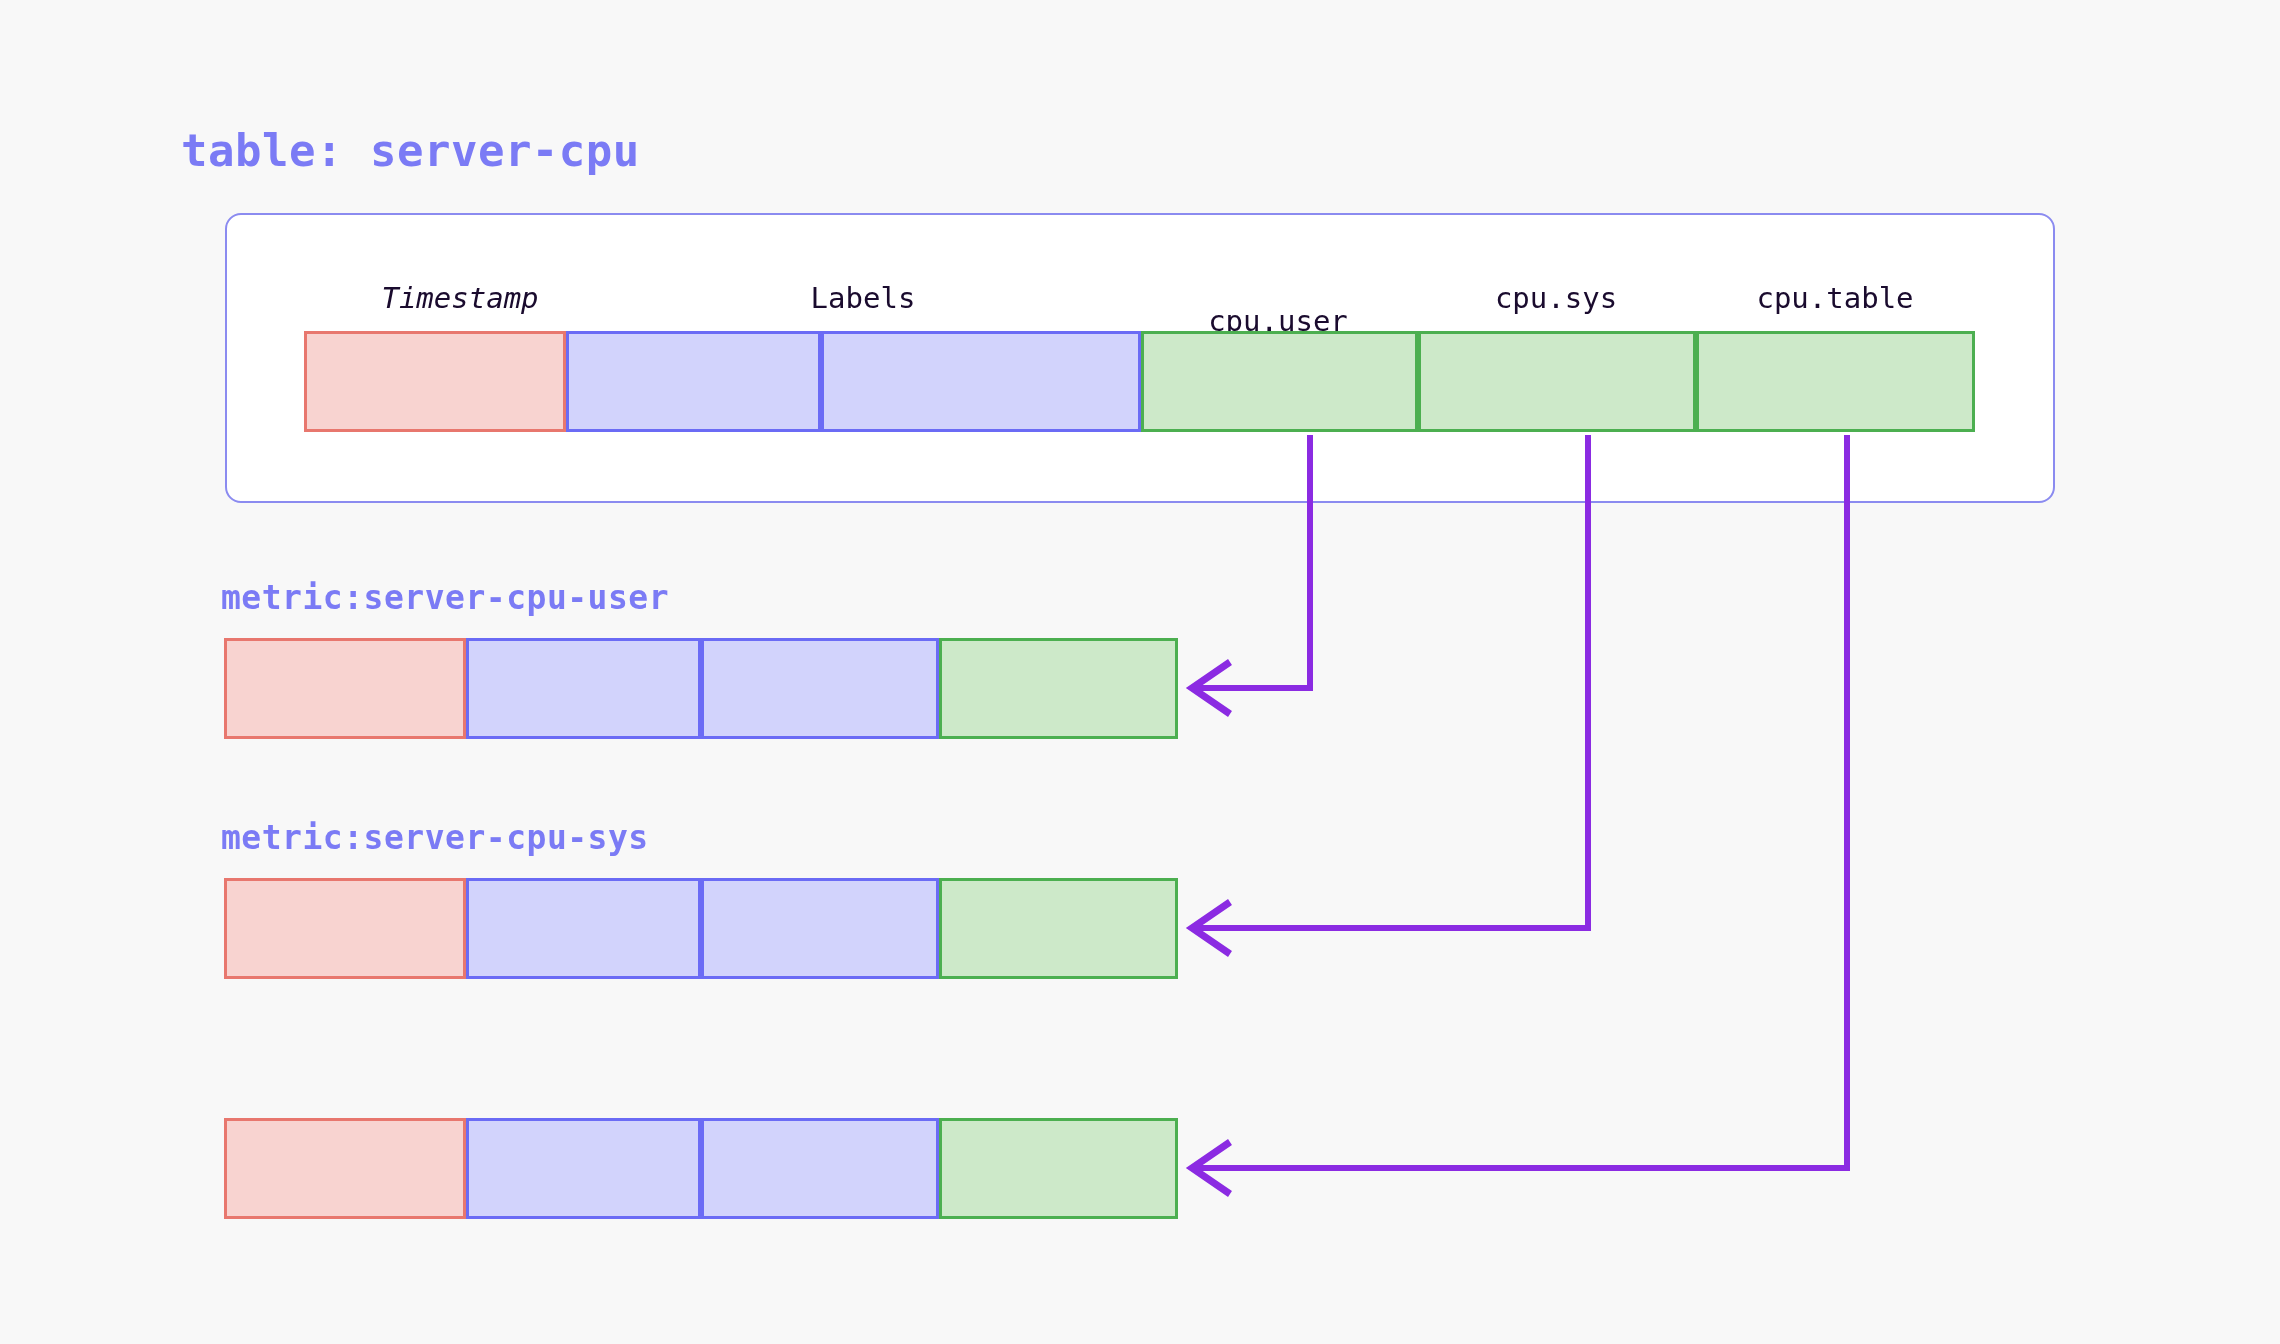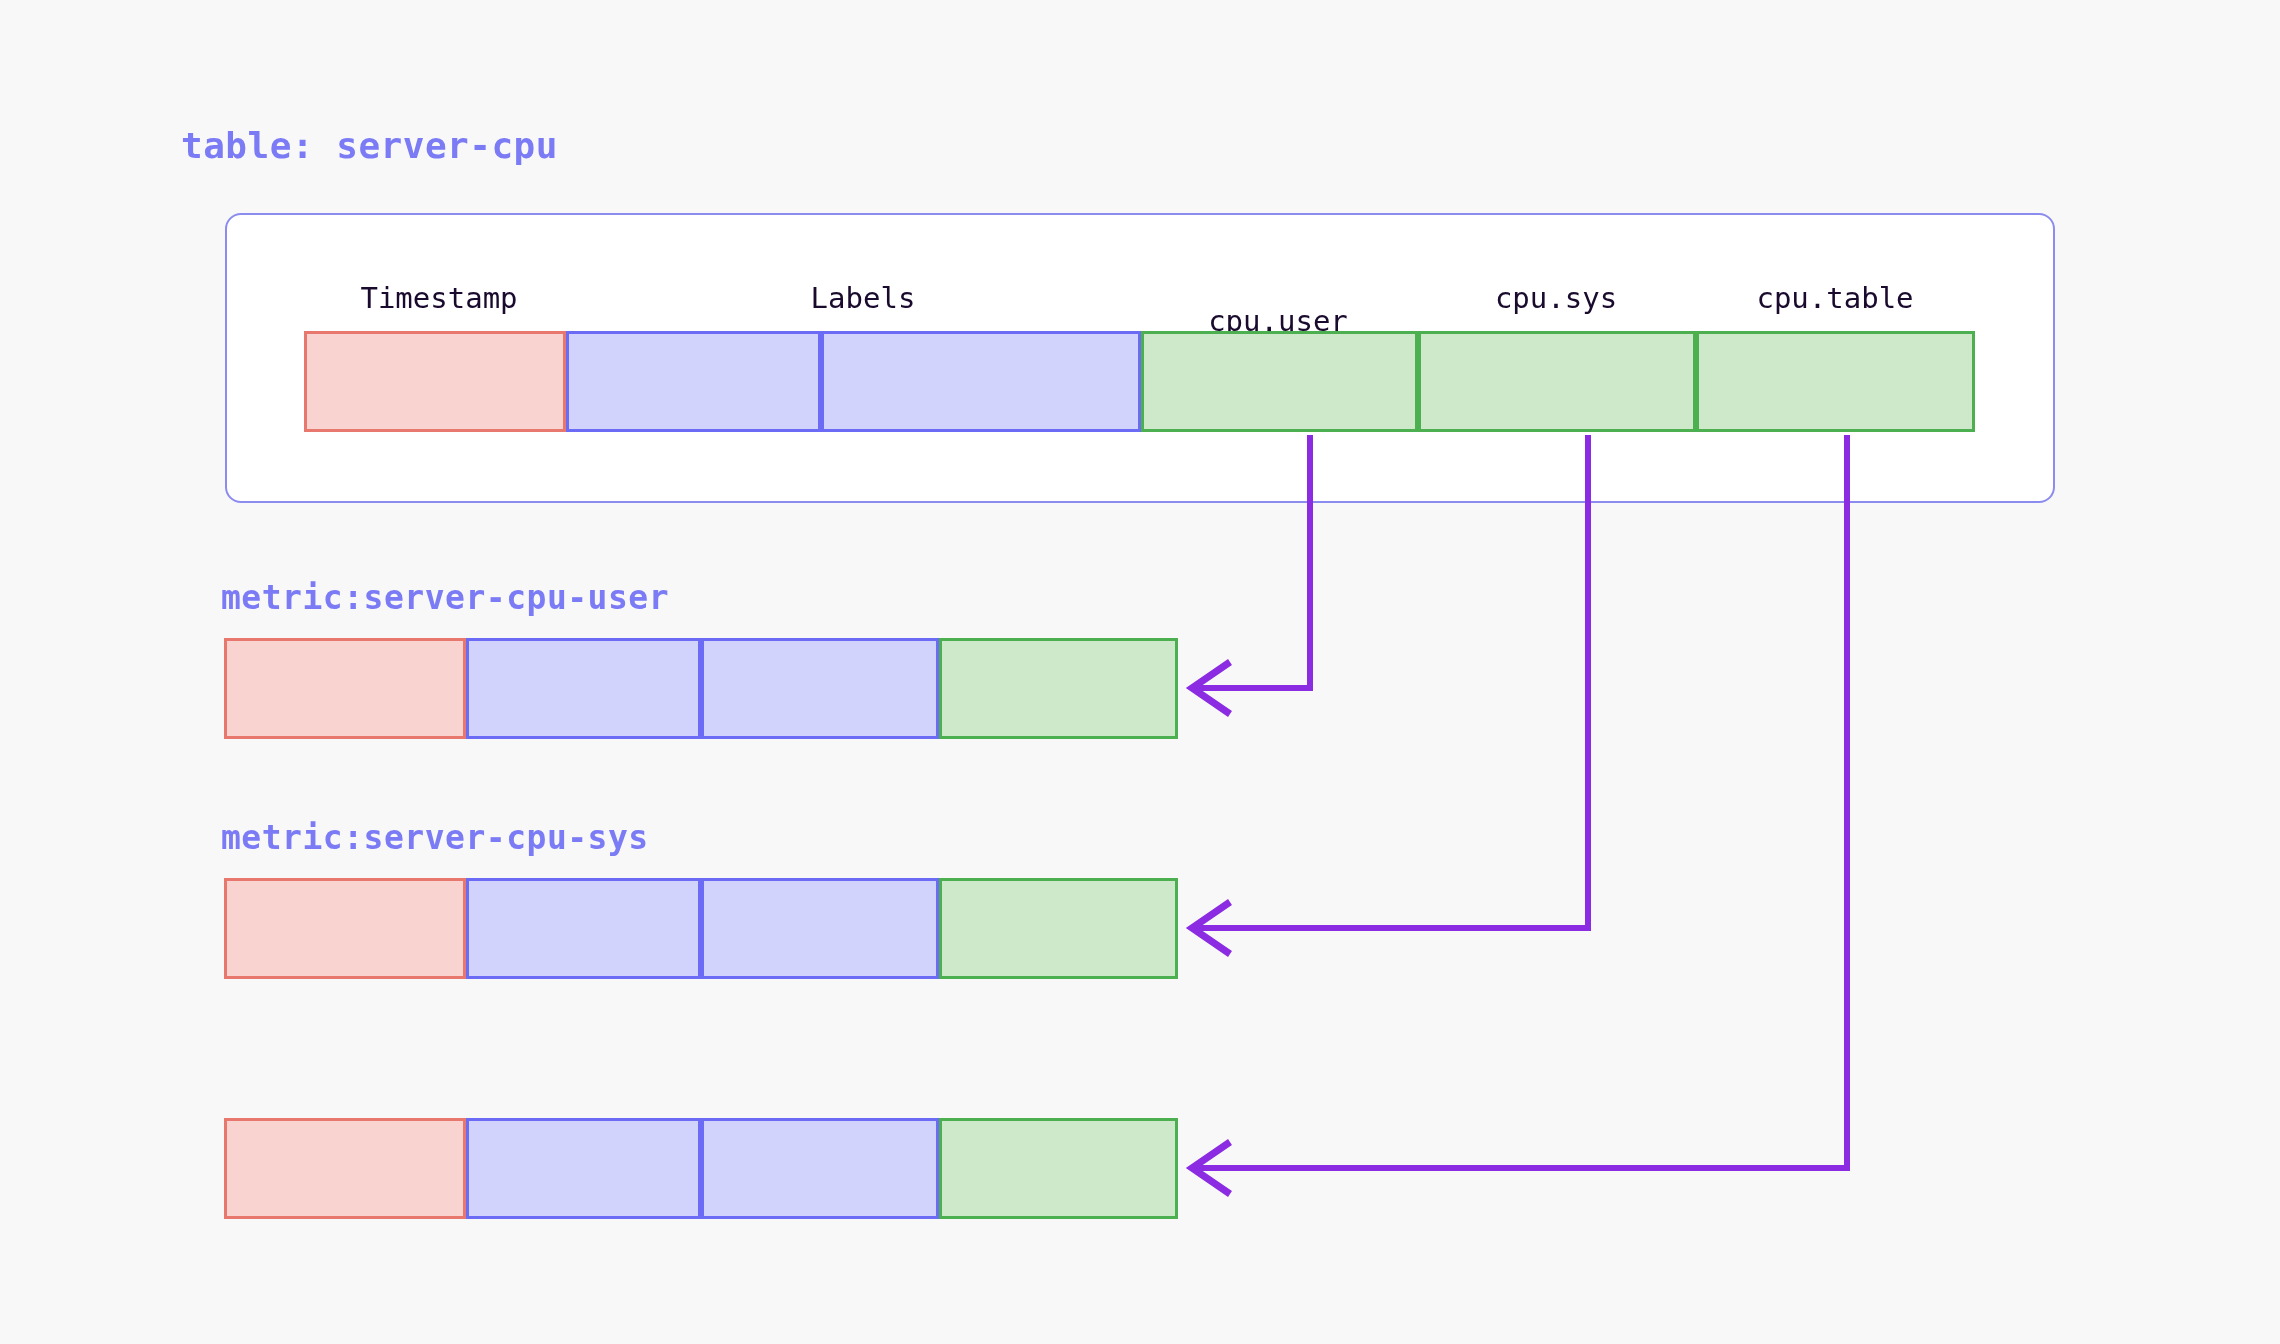--- a/index.html
+++ b/index.html
@@ -28,21 +28,21 @@
     position: absolute;
     font-family: "DejaVu Sans Mono", "Liberation Mono", monospace;
     font-weight: bold;
     color: #7b7bf5;
     white-space: pre;
     letter-spacing: 0.5px;
   }
   #table-title {
     left: 181px;
     top: 125px;
-    font-size: 36px;
+    font-size: 44px;
   }
   .metric-title {
     font-size: 33px;
   }
   #metric-title-0 { left: 221px; top: 578px; }
   #metric-title-1 { left: 221px; top: 818px; }
   #metric-title-2 { left: 221px; top: 1058px; }
 
   
   #table-card {
@@ -127,21 +127,21 @@
 </head>
 <body>
 
 <div id="stage">
 
   <div id="table-title" class="title-mono">table: server-cpu</div>
 
   <div id="table-card"></div>
 
   <div id="col-headers">
-      <div class="col-header" style="left: 439px;">Timestamp</div>
+      <div class="col-header" style="left: 460px; font-style: italic;">Timestamp</div>
       <div class="col-header" style="left: 863px;">Labels</div>
       <div class="col-header" style="left: 1278px; margin-top: 23px;">cpu.user</div>
       <div class="col-header" style="left: 1556px; text-align: right;">cpu.sys</div>
       <div class="col-header" style="left: 1835px;">cpu.table</div>
     </div>
 
   <div id="table-row">
       <div class="cell cell-ts" style="left: 304px; width: 262px;"></div>
       <div class="cell cell-lbl" style="left: 566px; width: 255px;"></div>
       <div class="cell cell-lbl" style="left: 821px; width: 320px;"></div>

